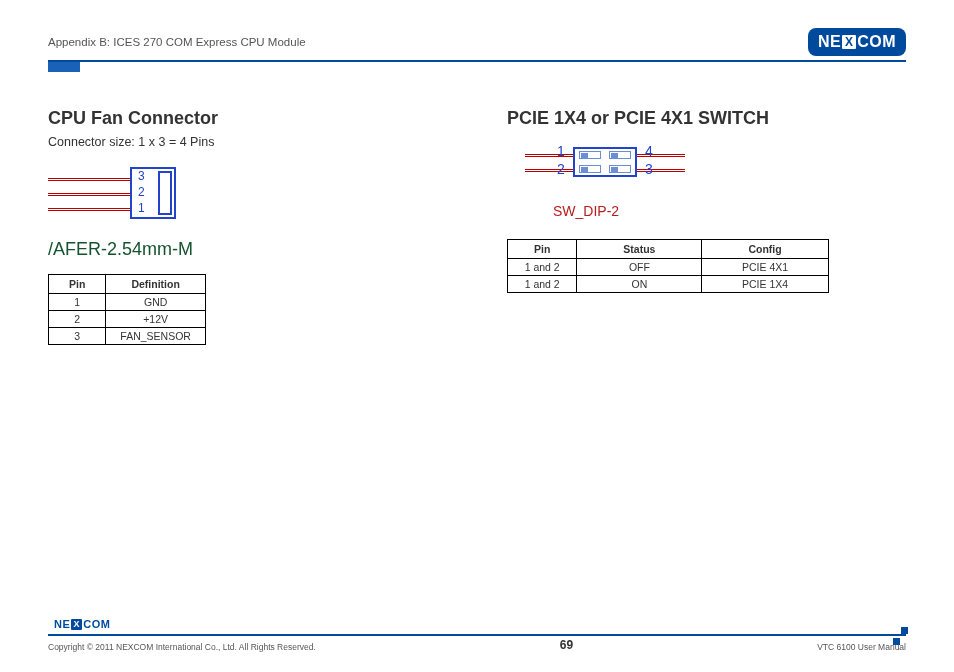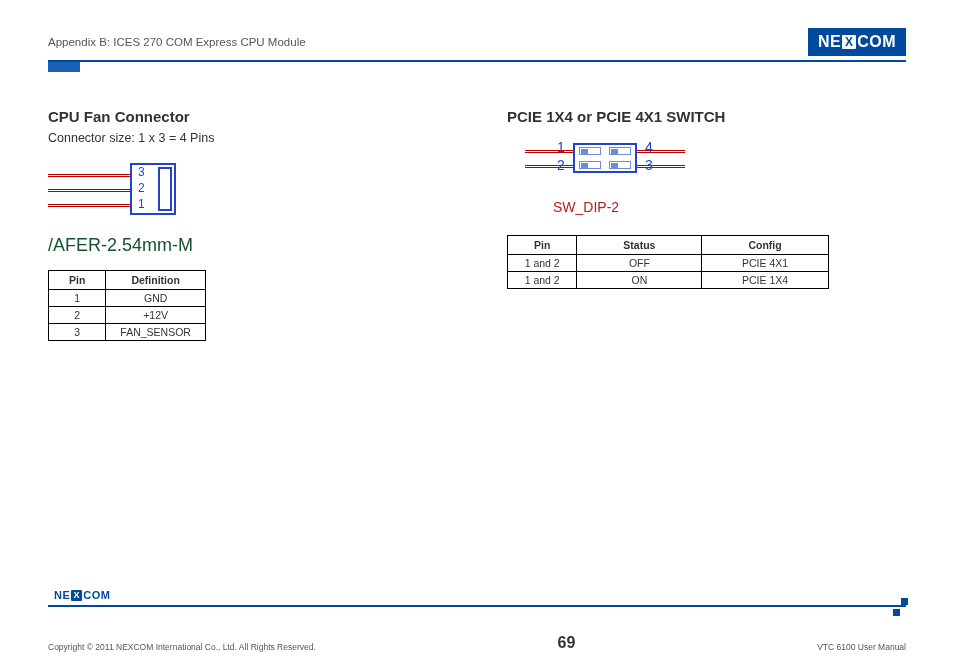--- a/index.html
+++ b/index.html
@@ -28,20 +28,21 @@
   }
   .logo-box {
     background: #004a9e;
     color: #fff;
     font-weight: bold;
     font-size: 16px;
     padding: 5px 10px;
     letter-spacing: 0.5px;
     display: inline-flex;
     align-items: center;
+    border-radius: 8px;
   }
   .logo-x {
     display: inline-block;
     width: 14px; height: 14px;
     background: #fff;
     color: #004a9e;
     text-align: center;
     line-height: 14px;
     font-size: 12px;
     margin: 0 1px;
@@ -56,21 +57,21 @@
   .under-header-area { position: relative; height: 12px; }
 
   .columns {
     display: flex;
     gap: 60px;
     margin-top: 34px;
   }
   .col { flex: 1; }
 
   .section-title {
-    font-size: 15px;
+    font-size: 18px;
     font-weight: bold;
     margin-bottom: 4px;
   }
   .sub-line {
     font-size: 12.5px;
     line-height: 1.45;
     color: #333;
   }
 
   
@@ -197,27 +198,26 @@
   }
   .foot-logo .logo-box .logo-x {
     background: #004a9e; color: #fff; width: 11px; height: 11px; line-height: 11px; font-size: 9px;
   }
   .foot-row {
     display: flex;
     justify-content: space-between;
     align-items: flex-end;
     font-size: 8.5px;
     color: #555;
-    padding-top: 15px;
+    padding-top: 2px;
   }
   .foot-page {
-    font-size: 16px;
+    font-size: 12px;
     font-weight: bold;
     color: #333;
-    margin-top: 12px;
   }
 
   .wide-th-pin { padding: 3px 26px !important; }
   .wide-th-stat { padding: 3px 46px !important; }
   .wide-th-cfg { padding: 3px 46px !important; }
 </style>
 </head>
 <body>
 
 <div class="page">

